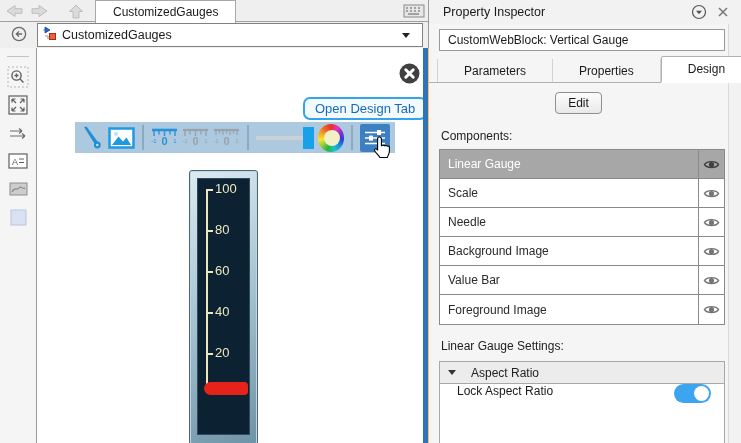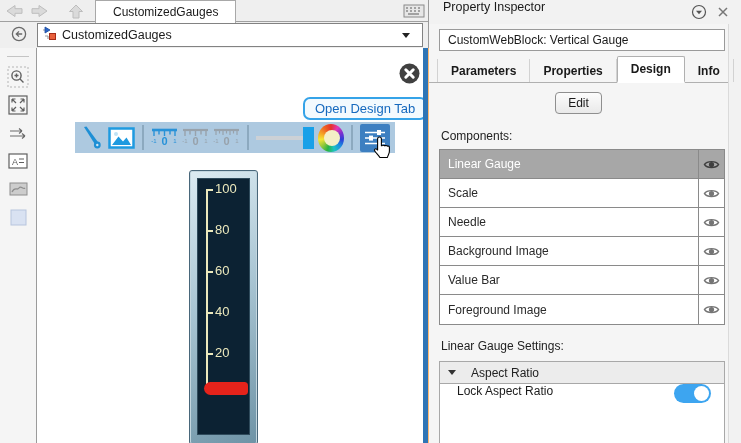--- a/index.html
+++ b/index.html
@@ -48,27 +48,27 @@
            background:linear-gradient(150deg,#dcebf2 0%,#aac6d4 45%,#6e93a6 100%); border:1px solid #49677a;
            box-shadow:0 0 0 1px #c3d6df inset;padding-left:44px; }
   .gauge-face { position:absolute; left:7px; top:7px; right:7px; bottom:9px; background:#0c2233; border:1px solid #2f4b5c; }
   .scale-line { position:absolute; left:8px; top:10px; width:2px; height:204px; background:#ece9bd; }
   .tickmark { position:absolute; left:8px; width:7px; height:2px; background:#ece9bd; }
   .ticklabel { position:absolute; left:17px; color:#ece9bd; font-size:13px; line-height:14px; }
   .needle { position:absolute; left:6px; top:203px; width:44px; height:13px; background:#e6231b; border-radius:7px 4px 4px 7px; }
 
   
   .inspector { position:absolute; left:429px; top:0; width:312px; height:443px; background:#f5f5f5; }
-  .ihead { position:absolute; left:0; top:0; width:312px; height:24px; display:flex; padding-left:14px; font-size:12.5px; background:#f2f2f2; }
+  .ihead { position:absolute; left:0; top:0; width:312px; height:24px; display:flex; align-items:center; padding-left:14px; font-size:12.5px; background:#f2f2f2; }
   .ihead-icons { position:absolute; right:12px; top:4px; display:flex; gap:10px; align-items:center; }
   .icontent { position:absolute; left:0; top:24px; width:299px; height:419px; }
   .gutter { position:absolute; right:0; top:24px; width:13px; height:419px; background:#f2f2f2; border-left:1px solid #dadada; }
   .iblock { margin:5px 3px 0 10px; height:22px; line-height:20px; border:1px solid #9a9a9a; background:#fff; padding-left:8px; font-size:12px; }
   .itabs { margin-top:8px; height:24px; display:flex; align-items:flex-end; border-bottom:1px solid #b0b0b0; padding-left:8px; }
-  .itab { height:23px; padding:0 13px; display:flex; align-items:center; font-size:12px; border-right:1px solid #d2d2d2;font-weight:bold; }
+  .itab { height:23px; padding:0 26px; display:flex; align-items:center; font-size:12px; border-right:1px solid #d2d2d2; }
   .itab:first-child { border-left:1px solid #d2d2d2; }
   .itab.active { background:#fff; border:1px solid #b0b0b0; border-bottom:2px solid #fff; height:27px; margin-bottom:-1px; z-index:2; border-radius:2px 2px 0 0; }
   .edit-btn { display:block; margin:9px auto 0; padding:3px 12px; font-size:12px; font-family:"Liberation Sans",sans-serif; background:linear-gradient(#fcfcfc,#e9e9e9); border:1px solid #8f8f8f; border-radius:4px; color:#1a1a1a; }
   .label-line { margin:15px 0 6px 12px; font-size:12px; color:#222; }
   .ctable { margin:0 3px 0 10px; border:1px solid #8a8a8a; background:#fff; }
   .crow { height:29px; display:flex; border-bottom:1px solid #8a8a8a; background:#fff;gap:29px; }
   .crow:last-child { border-bottom:none; }
   .crow .cname { flex:1; display:flex; align-items:center; padding-left:8px; font-size:12px; color:#2a2a2a; }
   .crow .ceye { width:26px; border-left:1px solid #8a8a8a; display:flex; align-items:center; justify-content:center; }
   .crow.selected { background:#a7a7a7; }

